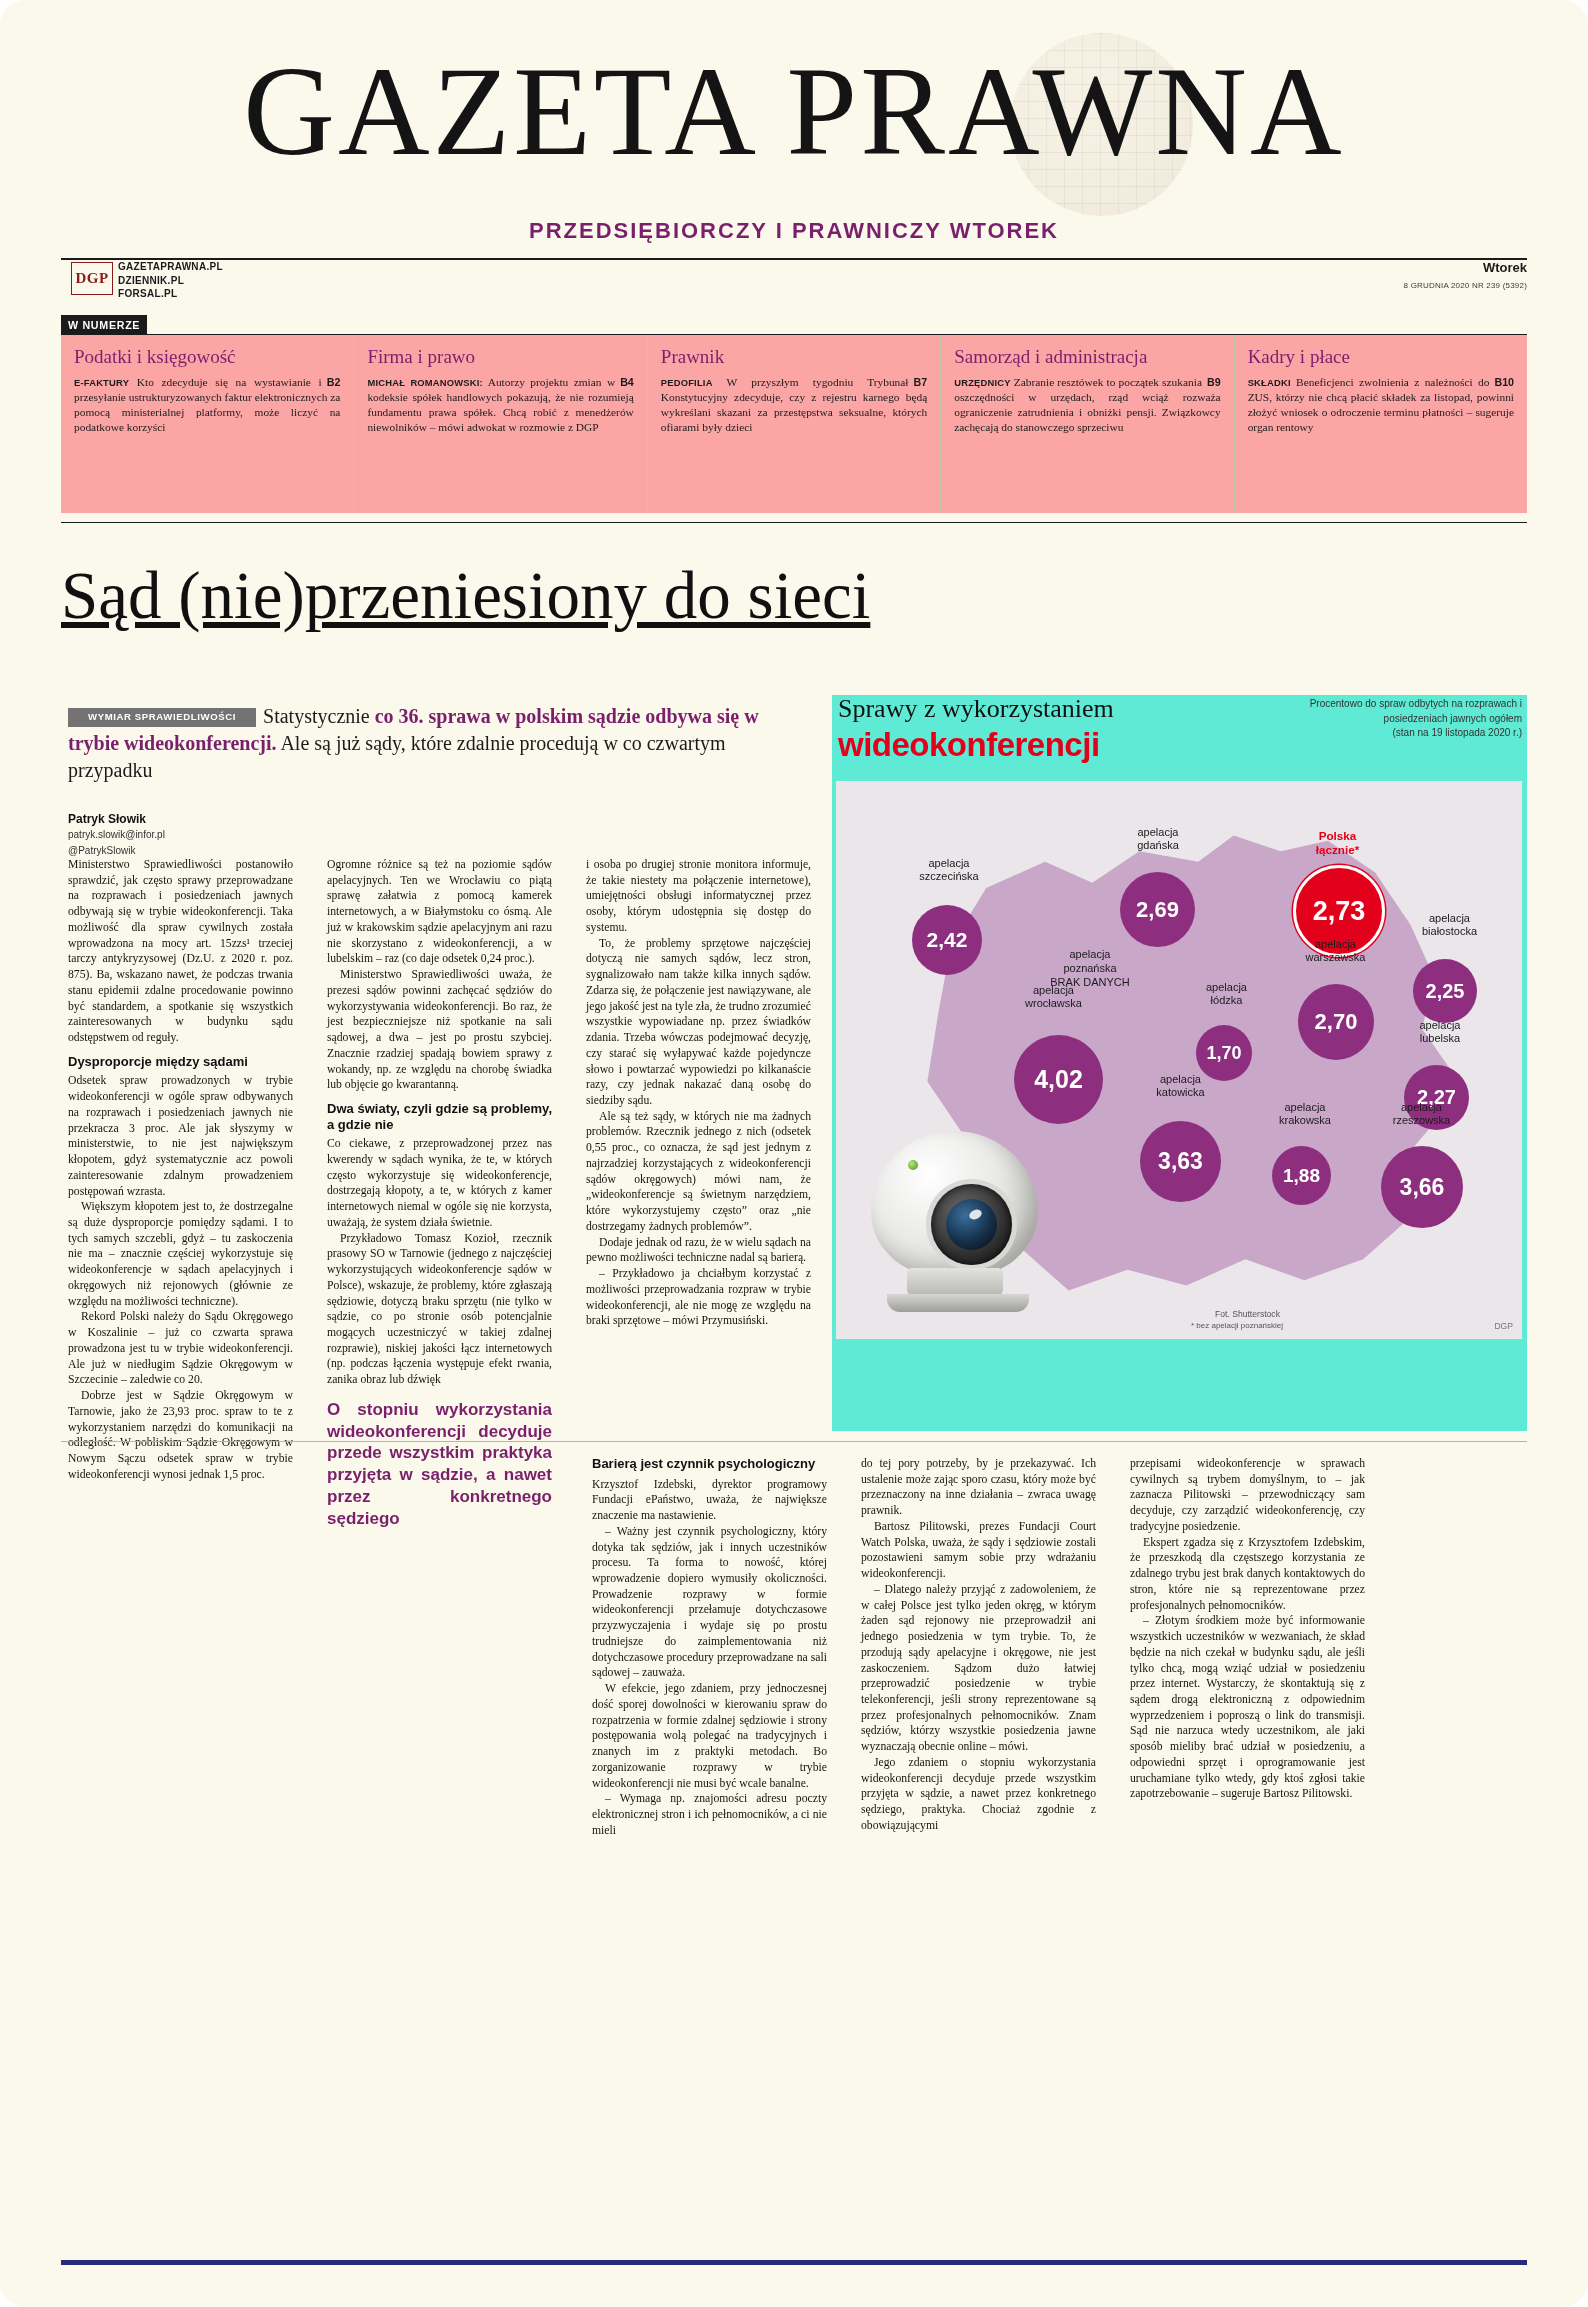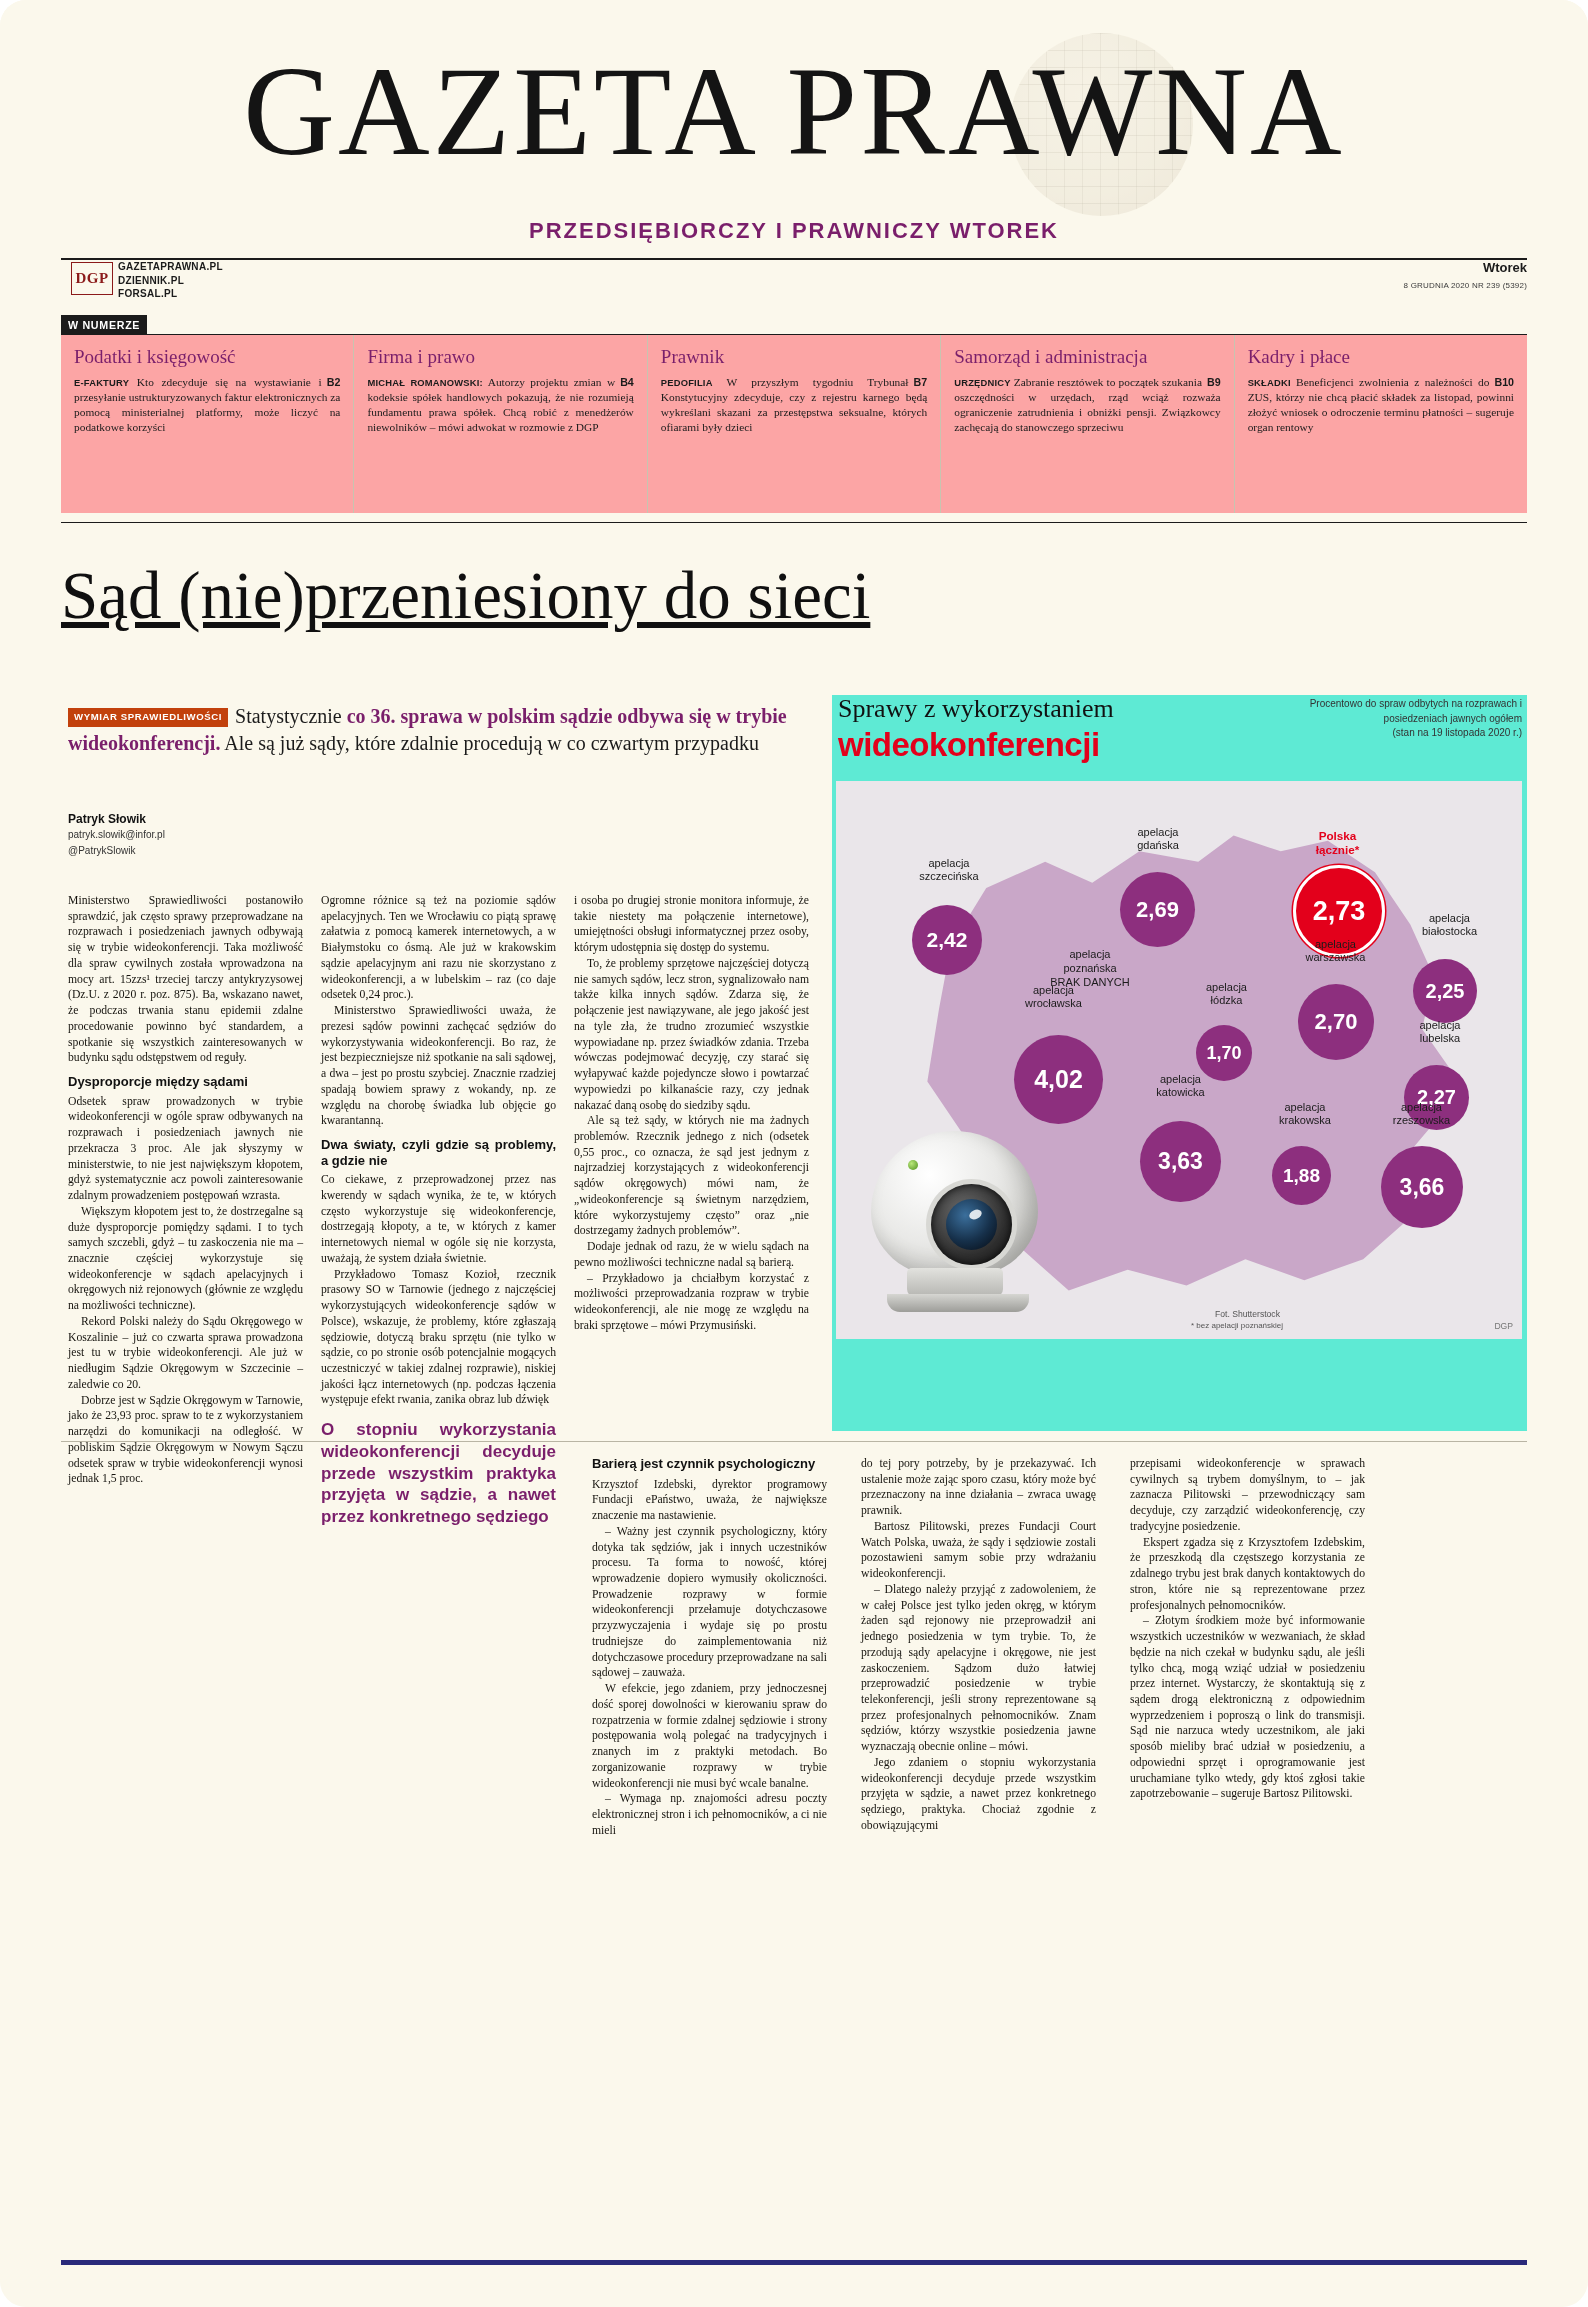--- a/index.html
+++ b/index.html
@@ -147,24 +147,24 @@
     position:absolute;left:61px;top:561px;width:1466px;
     font-family:"Liberation Serif", serif;
     font-size:67px;line-height:1.03;
     color:#101010;
     text-decoration:underline;
   }
 
   
   .lead-tag{
     display:inline-block;
-    background:#c2410c;color:#fff;
+    background:#737373;color:#fff;
     font-family:"Liberation Sans", sans-serif;
     font-weight:bold;font-size:9.6px;letter-spacing:0.6px;
-    padding:3px 6px;vertical-align:3px;margin-right:7px;
+    padding:3px 20px;vertical-align:3px;margin-right:7px;
   }
   .lead-box{
     position:absolute;left:68px;top:703px;width:743px;
     font-family:"Liberation Serif", serif;
     font-size:20px;line-height:1.34;color:#1b1b1b;
   }
   .lead-box b{color:#7a1f6b;}
 
   
   .byline{
@@ -175,21 +175,21 @@
     font-weight:bold;font-size:12px;color:#111;
   }
   .byline .mail{
     font-family:"Liberation Sans", sans-serif;
     font-size:10px;color:#333;line-height:1.4;margin-top:2px;
   }
 
   
   .artcols{
     position:absolute;left:68px;top:857px;width:743px;height:573px;
-    display:flex;gap:18px;margin-top:36px;
+    display:flex;gap:34px;
   }
   .artcols .c{
     width:235px;
     font-family:"Liberation Serif", serif;
     font-size:11.7px;line-height:1.345;
     text-align:justify;
     color:#16140f;
   }
   .artcols p{margin:0 0 0 0;text-indent:13px;}
   .artcols p.first{text-indent:0;}

